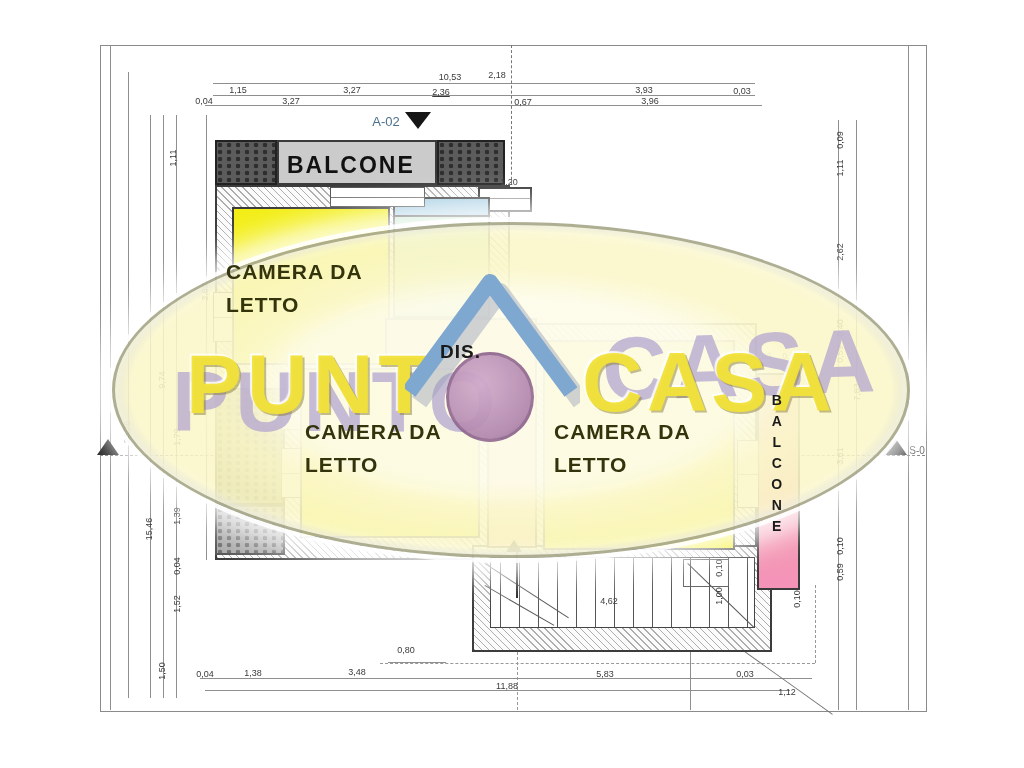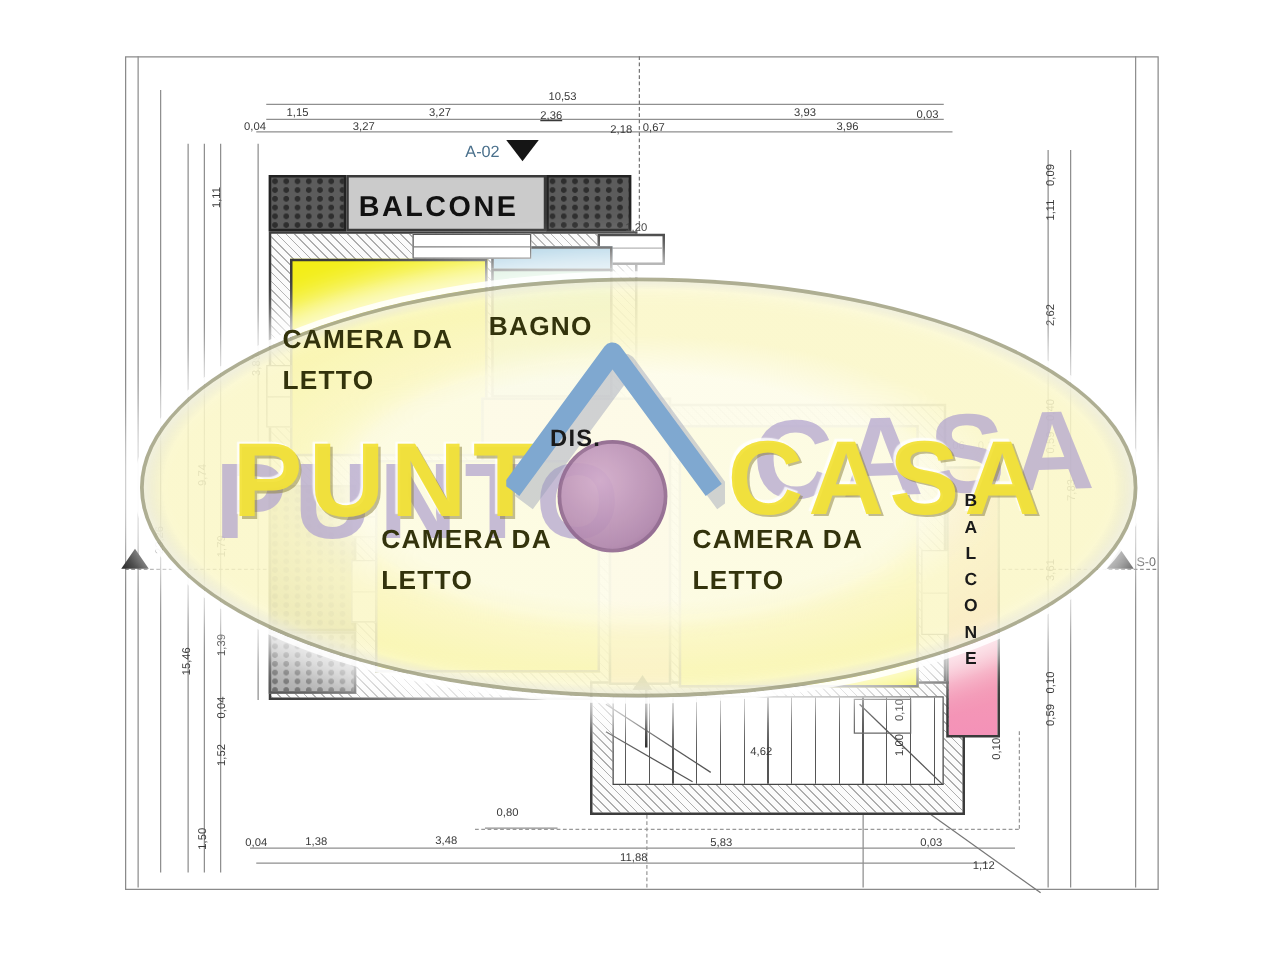--- a/index.html
+++ b/index.html
@@ -128,38 +128,37 @@
   <div class="tri-up" style="left:506px;top:540px;border-left-width:8px;border-right-width:8px;border-bottom-width:12px;z-index:4;"></div>
 
   <div class="tri-down" style="left:405px;top:112px;"></div>
   <span class="dim" style="left:386px;top:121px;font-size:13px;color:#4a708c;">A-02</span>
   <div class="tri-up" style="left:97px;top:439px;"></div>
   <div class="tri-up" style="left:885px;top:439px;"></div>
   <span class="dim" style="left:917px;top:450px;font-size:10px;color:#555;">S-0</span>
 
   <div class="room-label" style="left:287px;top:148px;width:140px;font-size:23px;color:#111;letter-spacing:2px;">BALCONE</div>
   <div class="room-label" style="left:226px;top:256px;width:170px;font-size:21px;">CAMERA DA LETTO</div>
-  <div class="room-label" style="left:391px;top:246px;width:100px;font-size:21px;">BAGNO</div>
   <div class="room-label" style="left:440px;top:337px;width:80px;font-size:19px;color:#1a1a1a;">DIS.</div>
   <div class="room-label" style="left:305px;top:416px;width:170px;font-size:21px;">CAMERA DA LETTO</div>
   <div class="room-label" style="left:554px;top:416px;width:170px;font-size:21px;">CAMERA DA LETTO</div>
   <div class="room-label" style="left:765px;top:392px;height:190px;font-size:14px;color:#1a1a1a;writing-mode:vertical-rl;text-orientation:upright;letter-spacing:5px;">BALCONE</div>
 
   <div id="dims">
       <span class="dim" style="left: 450px; top: 77px;">10,53</span>
       <span class="dim" style="left: 238px; top: 90px;">1,15</span>
       <span class="dim" style="left: 352px; top: 90px;">3,27</span>
-      <span class="dim" style="left: 497px; top: 103px;">2,18</span>
+      <span class="dim" style="left: 497px; top: 75px;">2,18</span>
       <span class="dim" style="left: 644px; top: 90px;">3,93</span>
       <span class="dim" style="left: 742px; top: 91px;">0,03</span>
       <span class="dim" style="left: 204px; top: 101px;">0,04</span>
       <span class="dim" style="left: 291px; top: 101px;">3,27</span>
       <span class="dim" style="left: 441px; top: 92px; text-decoration: underline;">2,36</span>
       <span class="dim" style="left: 523px; top: 102px;">0,67</span>
-      <span class="dim" style="left: 650px; top: 101px; margin-left: 28px;">3,96</span>
+      <span class="dim" style="left: 650px; top: 101px;">3,96</span>
       <span class="dim" style="left: 509px; top: 182px;">1,20</span>
       <span class="dim" style="left: 173px; top: 158px; transform: translate(-50%, -50%) rotate(-90deg);">1,11</span>
       <span class="dim" style="left: 205px; top: 292px; transform: translate(-50%, -50%) rotate(-90deg);">3,89</span>
       <span class="dim" style="left: 127px; top: 432px; transform: translate(-50%, -50%) rotate(-90deg);">23,26</span>
       <span class="dim" style="left: 162px; top: 380px; transform: translate(-50%, -50%) rotate(-90deg);">9,74</span>
       <span class="dim" style="left: 177px; top: 437px; transform: translate(-50%, -50%) rotate(-90deg);">1,79</span>
       <span class="dim" style="left: 149px; top: 529px; transform: translate(-50%, -50%) rotate(-90deg);">15,46</span>
       <span class="dim" style="left: 177px; top: 516px; transform: translate(-50%, -50%) rotate(-90deg);">1,39</span>
       <span class="dim" style="left: 177px; top: 566px; transform: translate(-50%, -50%) rotate(-90deg);">0,04</span>
       <span class="dim" style="left: 177px; top: 604px; transform: translate(-50%, -50%) rotate(-90deg);">1,52</span>
@@ -177,21 +176,21 @@
       <span class="dim" style="left: 763px; top: 356px;">1,06</span>
       <span class="dim" style="left: 791px; top: 356px;">0,10</span>
       <span class="dim" style="left: 797px; top: 599px; transform: translate(-50%, -50%) rotate(-90deg);">0,10</span>
       <span class="dim" style="left: 609px; top: 601px;">4,62</span>
       <span class="dim" style="left: 719px; top: 568px; transform: translate(-50%, -50%) rotate(-90deg);">0,10</span>
       <span class="dim" style="left: 719px; top: 596px; transform: translate(-50%, -50%) rotate(-90deg);">1,00</span>
       <span class="dim" style="left: 406px; top: 650px;">0,80</span>
       <span class="dim" style="left: 205px; top: 674px;">0,04</span>
       <span class="dim" style="left: 253px; top: 673px;">1,38</span>
       <span class="dim" style="left: 357px; top: 672px;">3,48</span>
-      <span class="dim" style="left: 577px; top: 674px;">5,83</span>
+      <span class="dim" style="left: 605px; top: 674px;">5,83</span>
       <span class="dim" style="left: 745px; top: 674px;">0,03</span>
       <span class="dim" style="left: 787px; top: 692px;">1,12</span>
       <span class="dim" style="left: 507px; top: 686px;">11,88</span>
     </div>
 
   <div class="wm-glow" style="left:85px;top:198px;width:852px;height:386px;"></div>
   <div class="wm-body" style="left:112px;top:222px;width:798px;height:336px;"></div>
   <span class="wm-word wm-lilac" style="left:172px;top:352px;font-size:86px;letter-spacing:6px;">PUNTO</span>
   <span class="wm-word wm-yellow" style="left:186px;top:336px;font-size:84px;letter-spacing:5px;">PUNT</span>
   <div class="wm-o" style="left:446px;top:352px;width:88px;height:90px;"></div>

